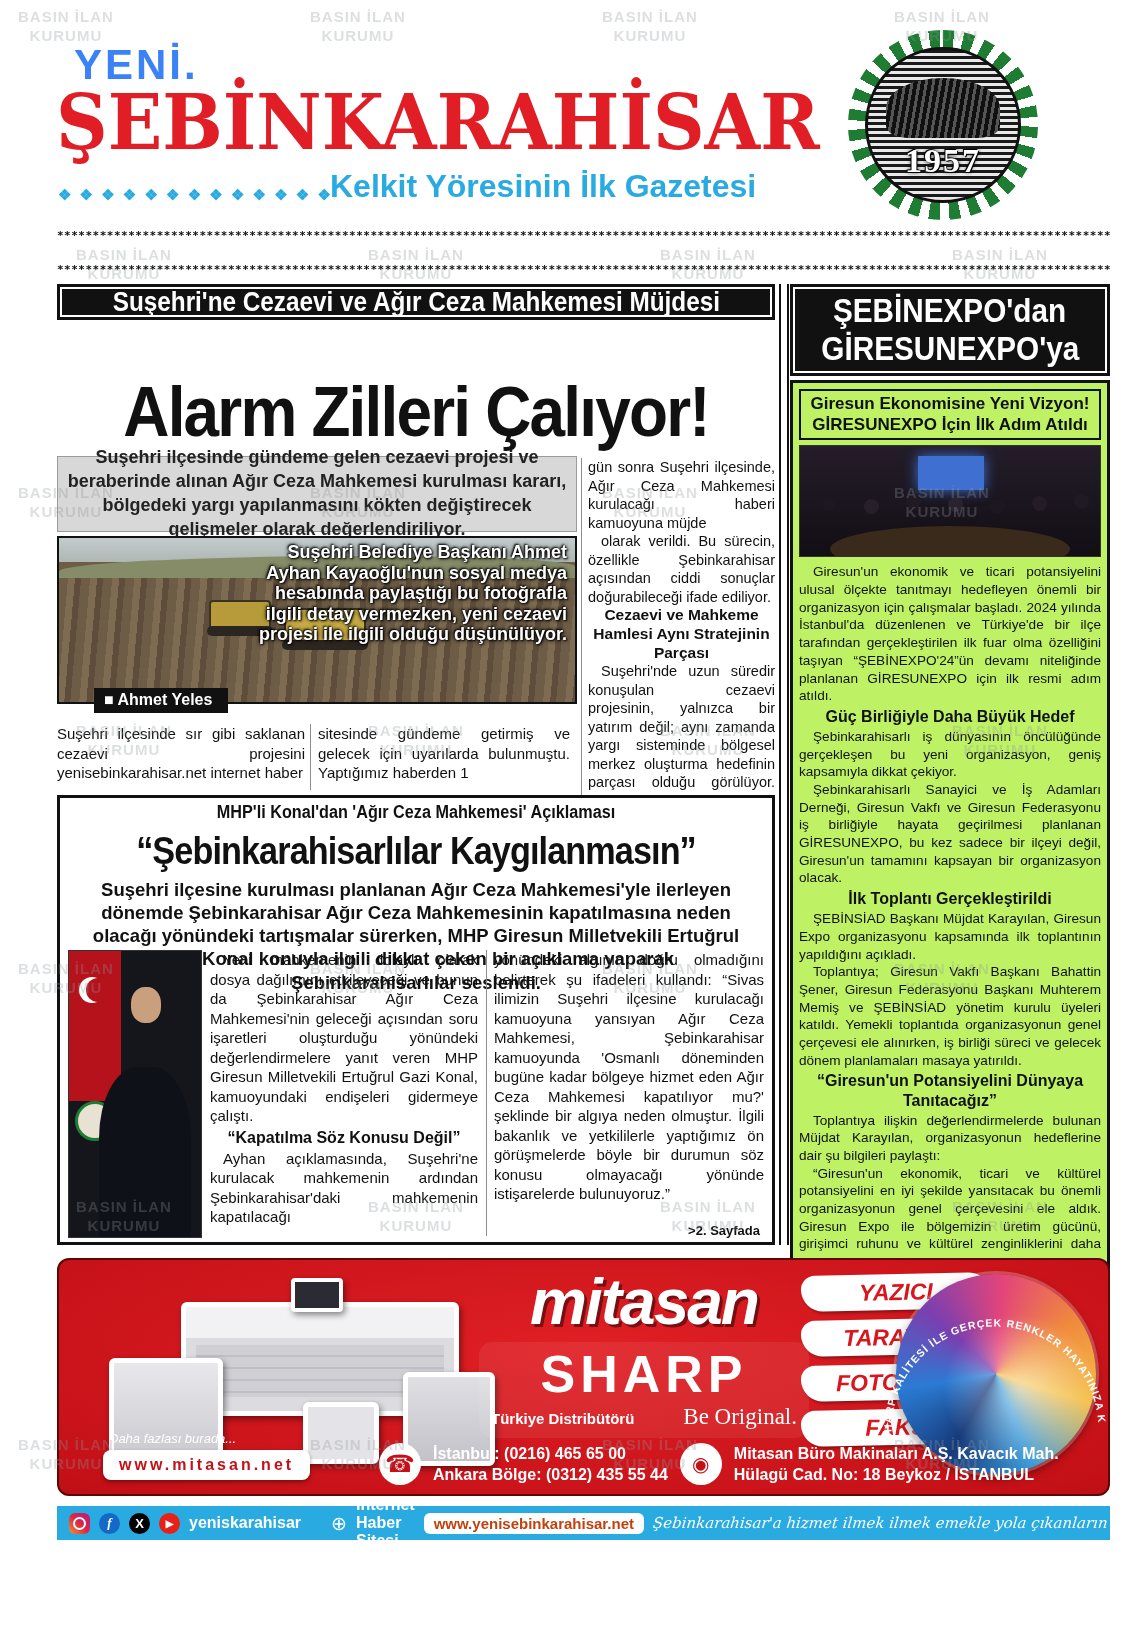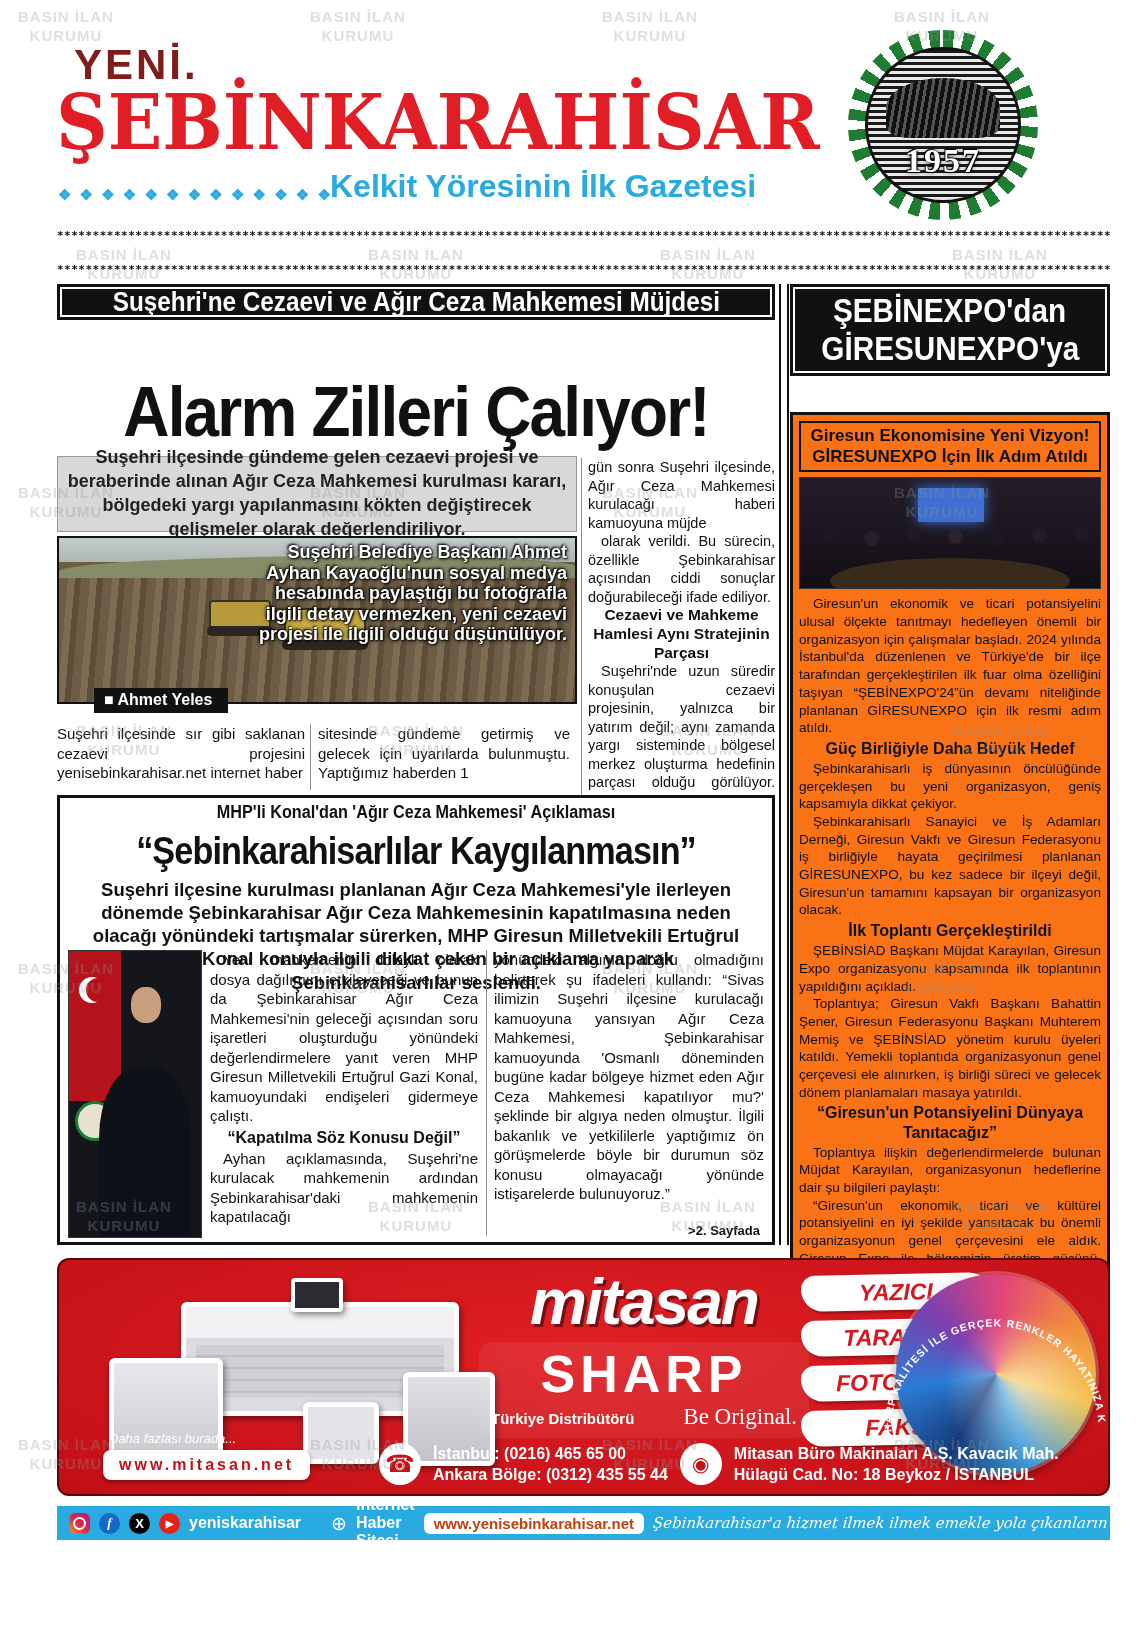--- a/index.html
+++ b/index.html
@@ -5,21 +5,21 @@
   html,body{margin:0;padding:0;background:#fff;}
   .page{position:relative;width:1140px;height:1641px;margin:0 auto;background:#fff;overflow:hidden;
         font-family:"Liberation Sans",sans-serif;color:#111;}
   .abs{position:absolute;}
   .cond{display:block;transform:scaleX(.9);transform-origin:50% 50%;white-space:nowrap;}
   
   .wm-layer{position:absolute;inset:0;z-index:6;pointer-events:none;}
   .wm{position:absolute;white-space:pre-line;text-align:center;font:bold 15px/1.25 "Liberation Sans",sans-serif;
       color:#8f969c;opacity:.30;letter-spacing:1px;}
   
-  .mast-pre{left:74px;top:44px;font:bold 42px/1 "Liberation Sans",sans-serif;color:#7f1d1d;letter-spacing:3px;}
+  .mast-pre{left:74px;top:44px;font:bold 42px/1 "Liberation Sans",sans-serif;color:#3b82f6;letter-spacing:3px;}
   .mast-title{left:56px;top:84px;width:760px;text-align:left;font-family:"DejaVu Serif",serif;font-weight:bold;
       font-size:77px;line-height:1;color:#e11e26;transform:scaleX(.93);transform-origin:0 50%;white-space:nowrap;}
   .mast-orn{left:58px;top:186px;color:#29aae1;font-size:15px;letter-spacing:2px;font-weight:bold;}
   .mast-sub{left:330px;top:170px;font:bold 32px/1 "Liberation Sans",sans-serif;color:#29aae1;}
   .logo{left:848px;top:30px;width:190px;height:190px;border-radius:50%;
         background:repeating-conic-gradient(#1e7d32 0 7deg,rgba(30,125,50,0) 7deg 13deg);
         display:flex;align-items:center;justify-content:center;}
   .logo-inner{width:150px;height:150px;border-radius:50%;overflow:hidden;border:3px solid #111;position:relative;
         background:repeating-linear-gradient(#1a1a1a 0 3px,#e9e9e9 3px 6px);}
   .logo-hill{position:absolute;left:18px;top:28px;width:114px;height:60px;border-radius:50% 50% 20% 20%;
@@ -76,21 +76,21 @@
   .face{position:absolute;left:62px;top:36px;width:30px;height:36px;background:#c99f7e;border-radius:45%;}
   .mhp-colA{position:absolute;left:150px;top:152px;width:268px;height:286px;overflow:hidden;}
   .mhp-colB{position:absolute;left:434px;top:152px;width:270px;height:286px;overflow:hidden;}
   .mhp-sep{position:absolute;left:426px;top:152px;height:286px;width:1px;background:#8d8d8d;}
   .mhp-page{position:absolute;right:12px;bottom:4px;font-weight:800;font-size:13px;}
   
   .rail{left:790px;top:284px;width:320px;height:961px;}
   .rail-title{position:absolute;left:0;top:0;width:100%;height:92px;background:#111;color:#fff;display:flex;
       flex-direction:column;align-items:center;justify-content:center;box-shadow:inset 0 0 0 3px #111,inset 0 0 0 5px #fff;}
   .rail-title .t{font-weight:800;font-size:33px;line-height:1.15;}
-  .rail-box{position:absolute;left:0;top:96px;width:320px;height:1026px;border:3px solid #111;box-sizing:border-box;padding:6px;background:#f97316;margin-top:32px;}
+  .rail-box{position:absolute;left:0;top:96px;width:320px;height:1026px;border:3px solid #111;box-sizing:border-box;padding:6px;background:#bef264;}
   .rail-sub{border:2px solid #111;text-align:center;font-weight:800;font-size:17px;line-height:1.22;padding:3px 2px;}
   .rail-photo{position:relative;margin-top:5px;height:110px;background:linear-gradient(#241d2a,#120e14);overflow:hidden;border:1px solid #333;}
   .m-screen{position:absolute;left:118px;top:10px;width:66px;height:34px;background:#3f6fd0;box-shadow:0 0 14px #3f6fd0;}
   .m-table{position:absolute;left:30px;bottom:-16px;width:240px;height:46px;background:#3a2a1c;border-radius:50%;}
   .m-ppl{position:absolute;left:22px;top:50px;width:15px;height:15px;border-radius:50%;background:#1c1720;
       box-shadow:42px 3px 0 #27202c,84px -2px 0 #201a24,126px 1px 0 #2b2230,168px 3px 0 #1c1720,210px 0 0 #241c26,252px -2px 0 #201a24;}
   .rail-body{margin-top:6px;height:692px;overflow:hidden;font-size:13.6px;line-height:1.3;text-align:justify;}
   .rail-body .p{margin:0;text-indent:14px;}
   .rail-body .h{font-weight:800;text-align:center;font-size:16px;line-height:1.2;margin:2px 0;text-indent:0;
       font-family:"Liberation Sans",sans-serif;}

